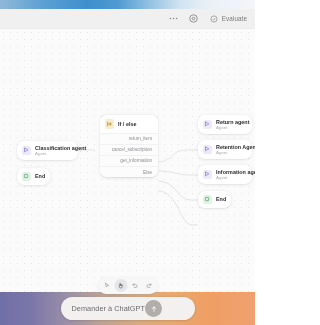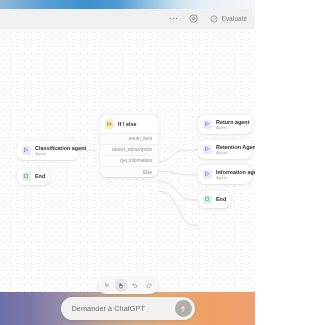--- a/index.html
+++ b/index.html
@@ -111,21 +111,21 @@
   #composer-bg {
     position:absolute; left:0; bottom:0; width:255px; height:33px;
     background:linear-gradient(90deg,#6f6fa8 0%,#7b76a8 12%,#9a8fa8 26%,#bda394 40%,#d8ab80 54%,#e8a870 68%,#ef9f63 82%,#f0a070 100%);
   }
   #composer {
     position:absolute; left:50%; transform:translateX(-50%);
     bottom:5px;
     width:134px; height:23px;
     background:#f2f1f0;
     border-radius:12px;
-    display:flex; align-items:center; justify-content:space-between;
+    display:flex; align-items:center; justify-content:flex-start;
     padding:0 3px 0 11px;
     box-shadow:0 0.5px 2.5px rgba(0,0,0,.16);
     z-index:7;
   }
   #composer-placeholder { font-size:7.3px; color:#6b6b70; letter-spacing:.05px; }
   #send-button {
     width:17px; height:17px; border-radius:9px;
     background:#b0aeab;
     display:flex; align-items:center; justify-content:center;
     flex:0 0 auto;

